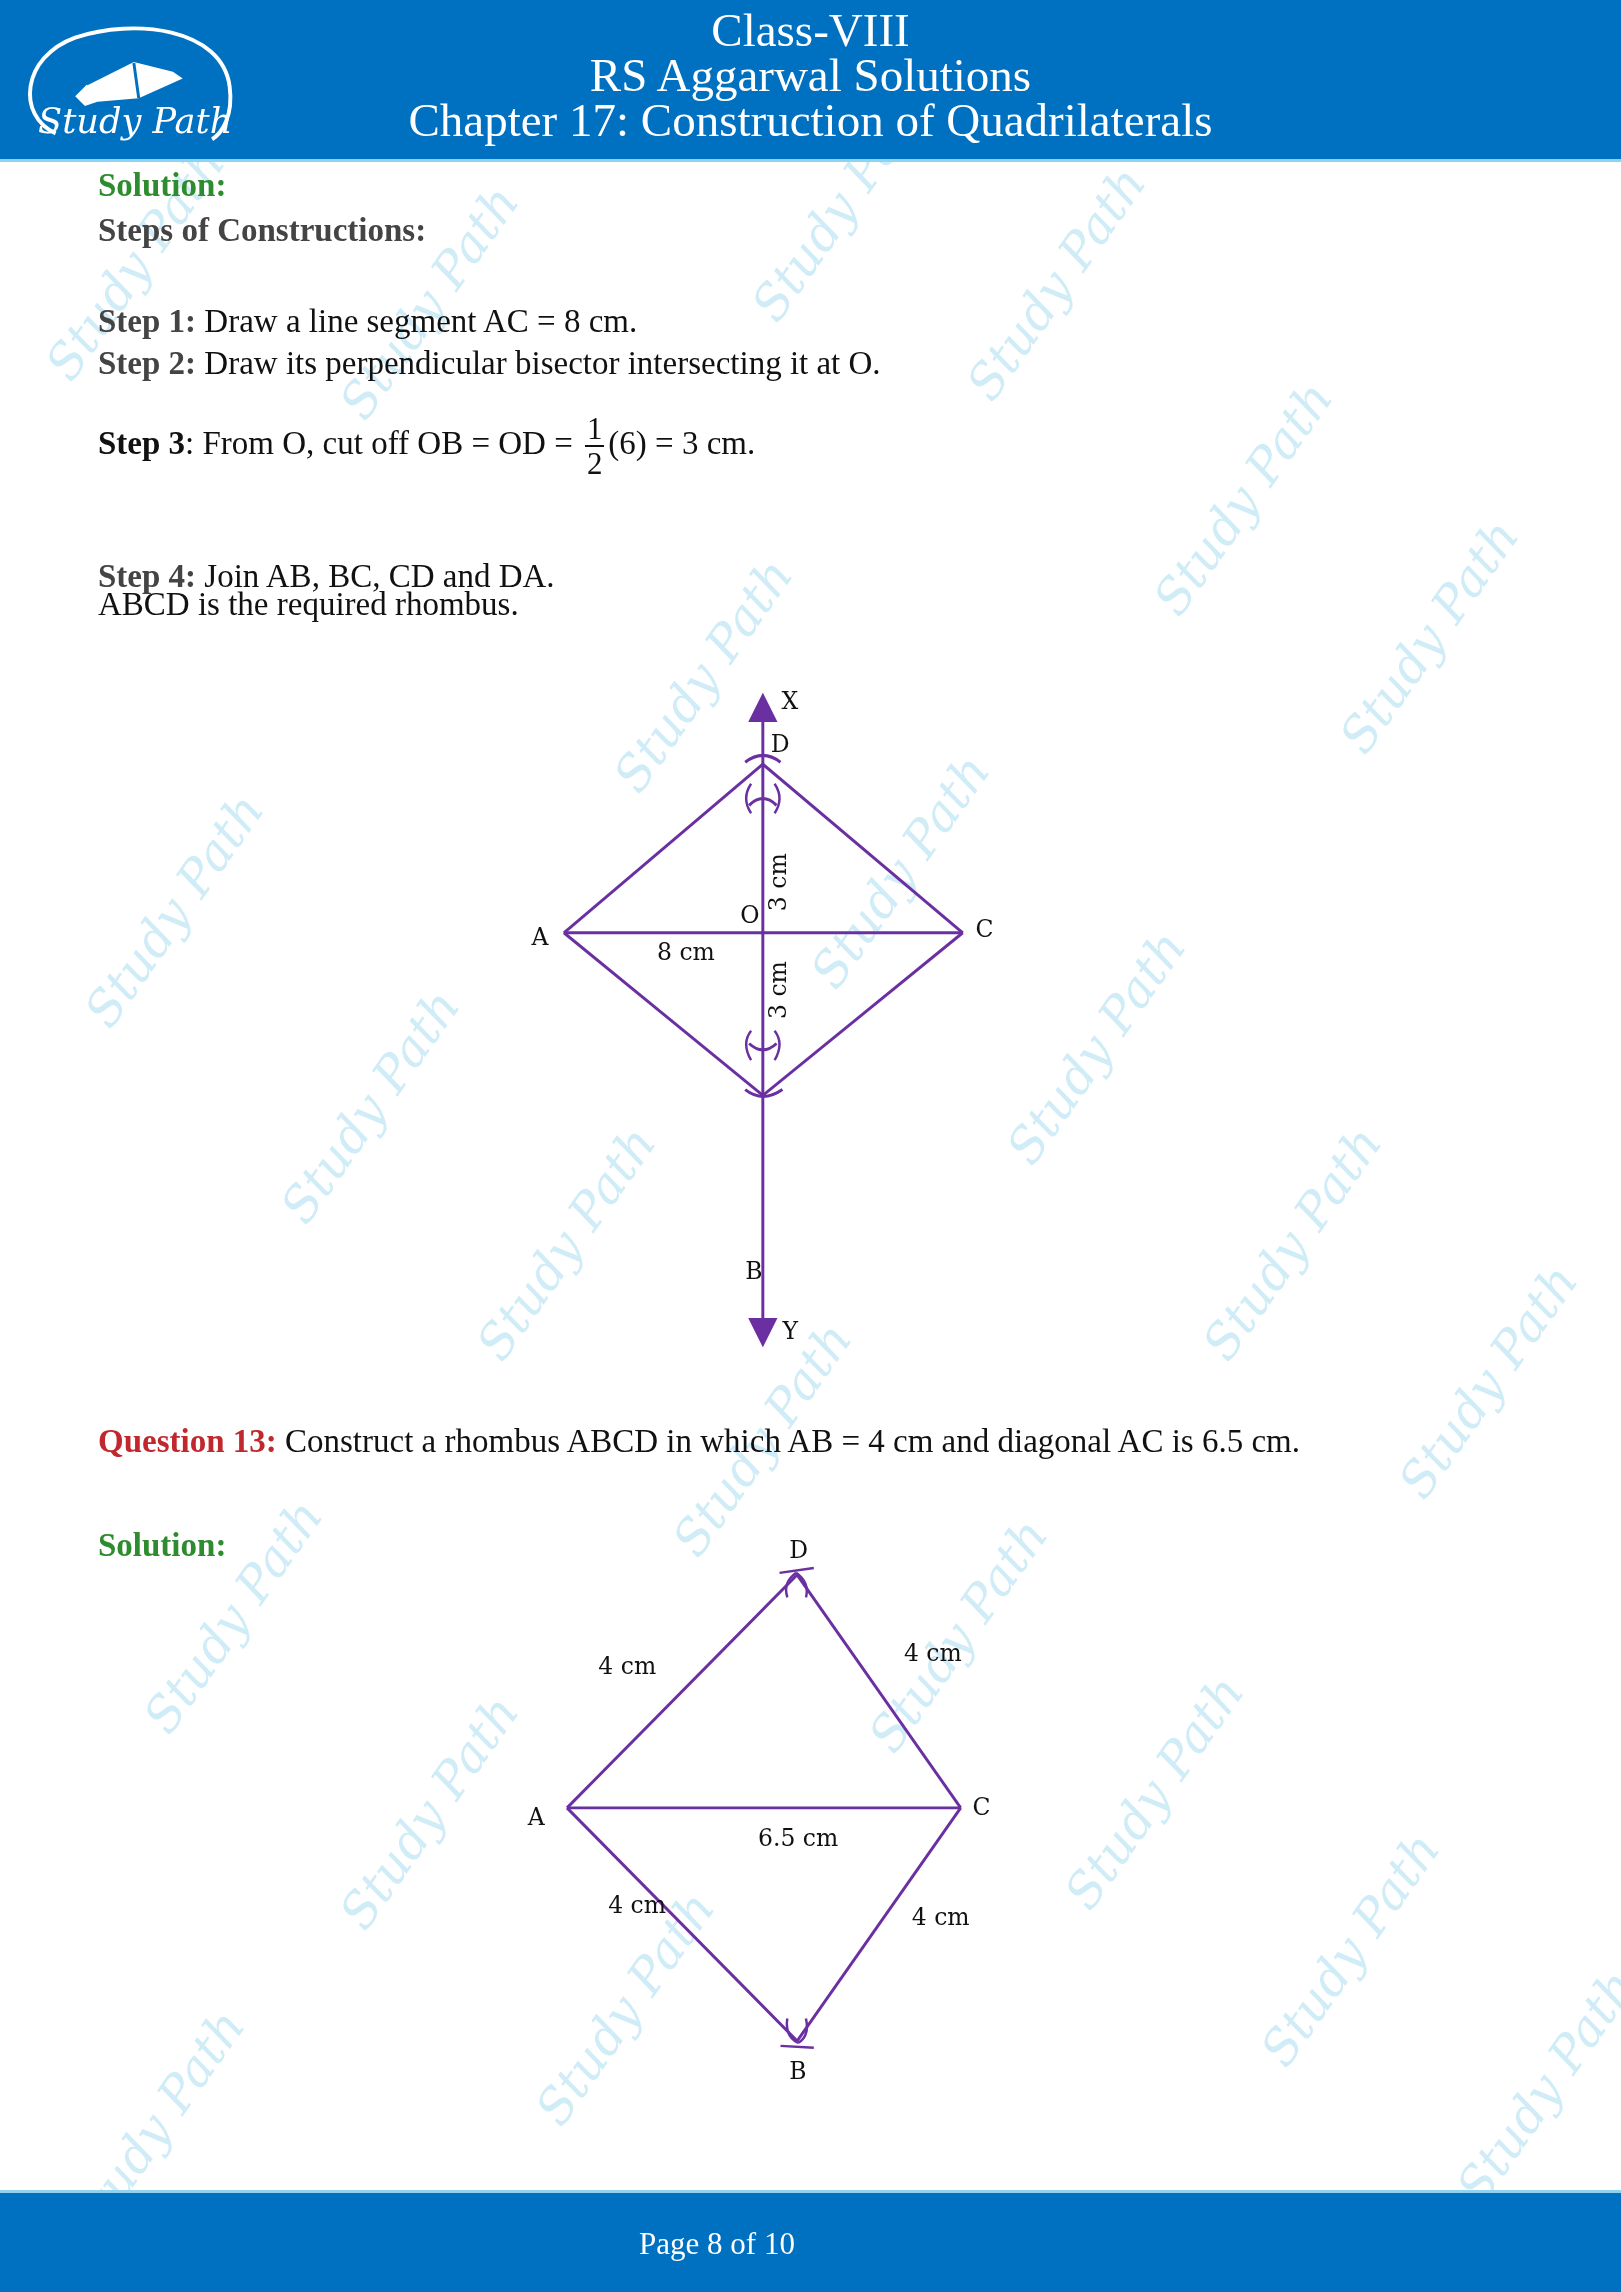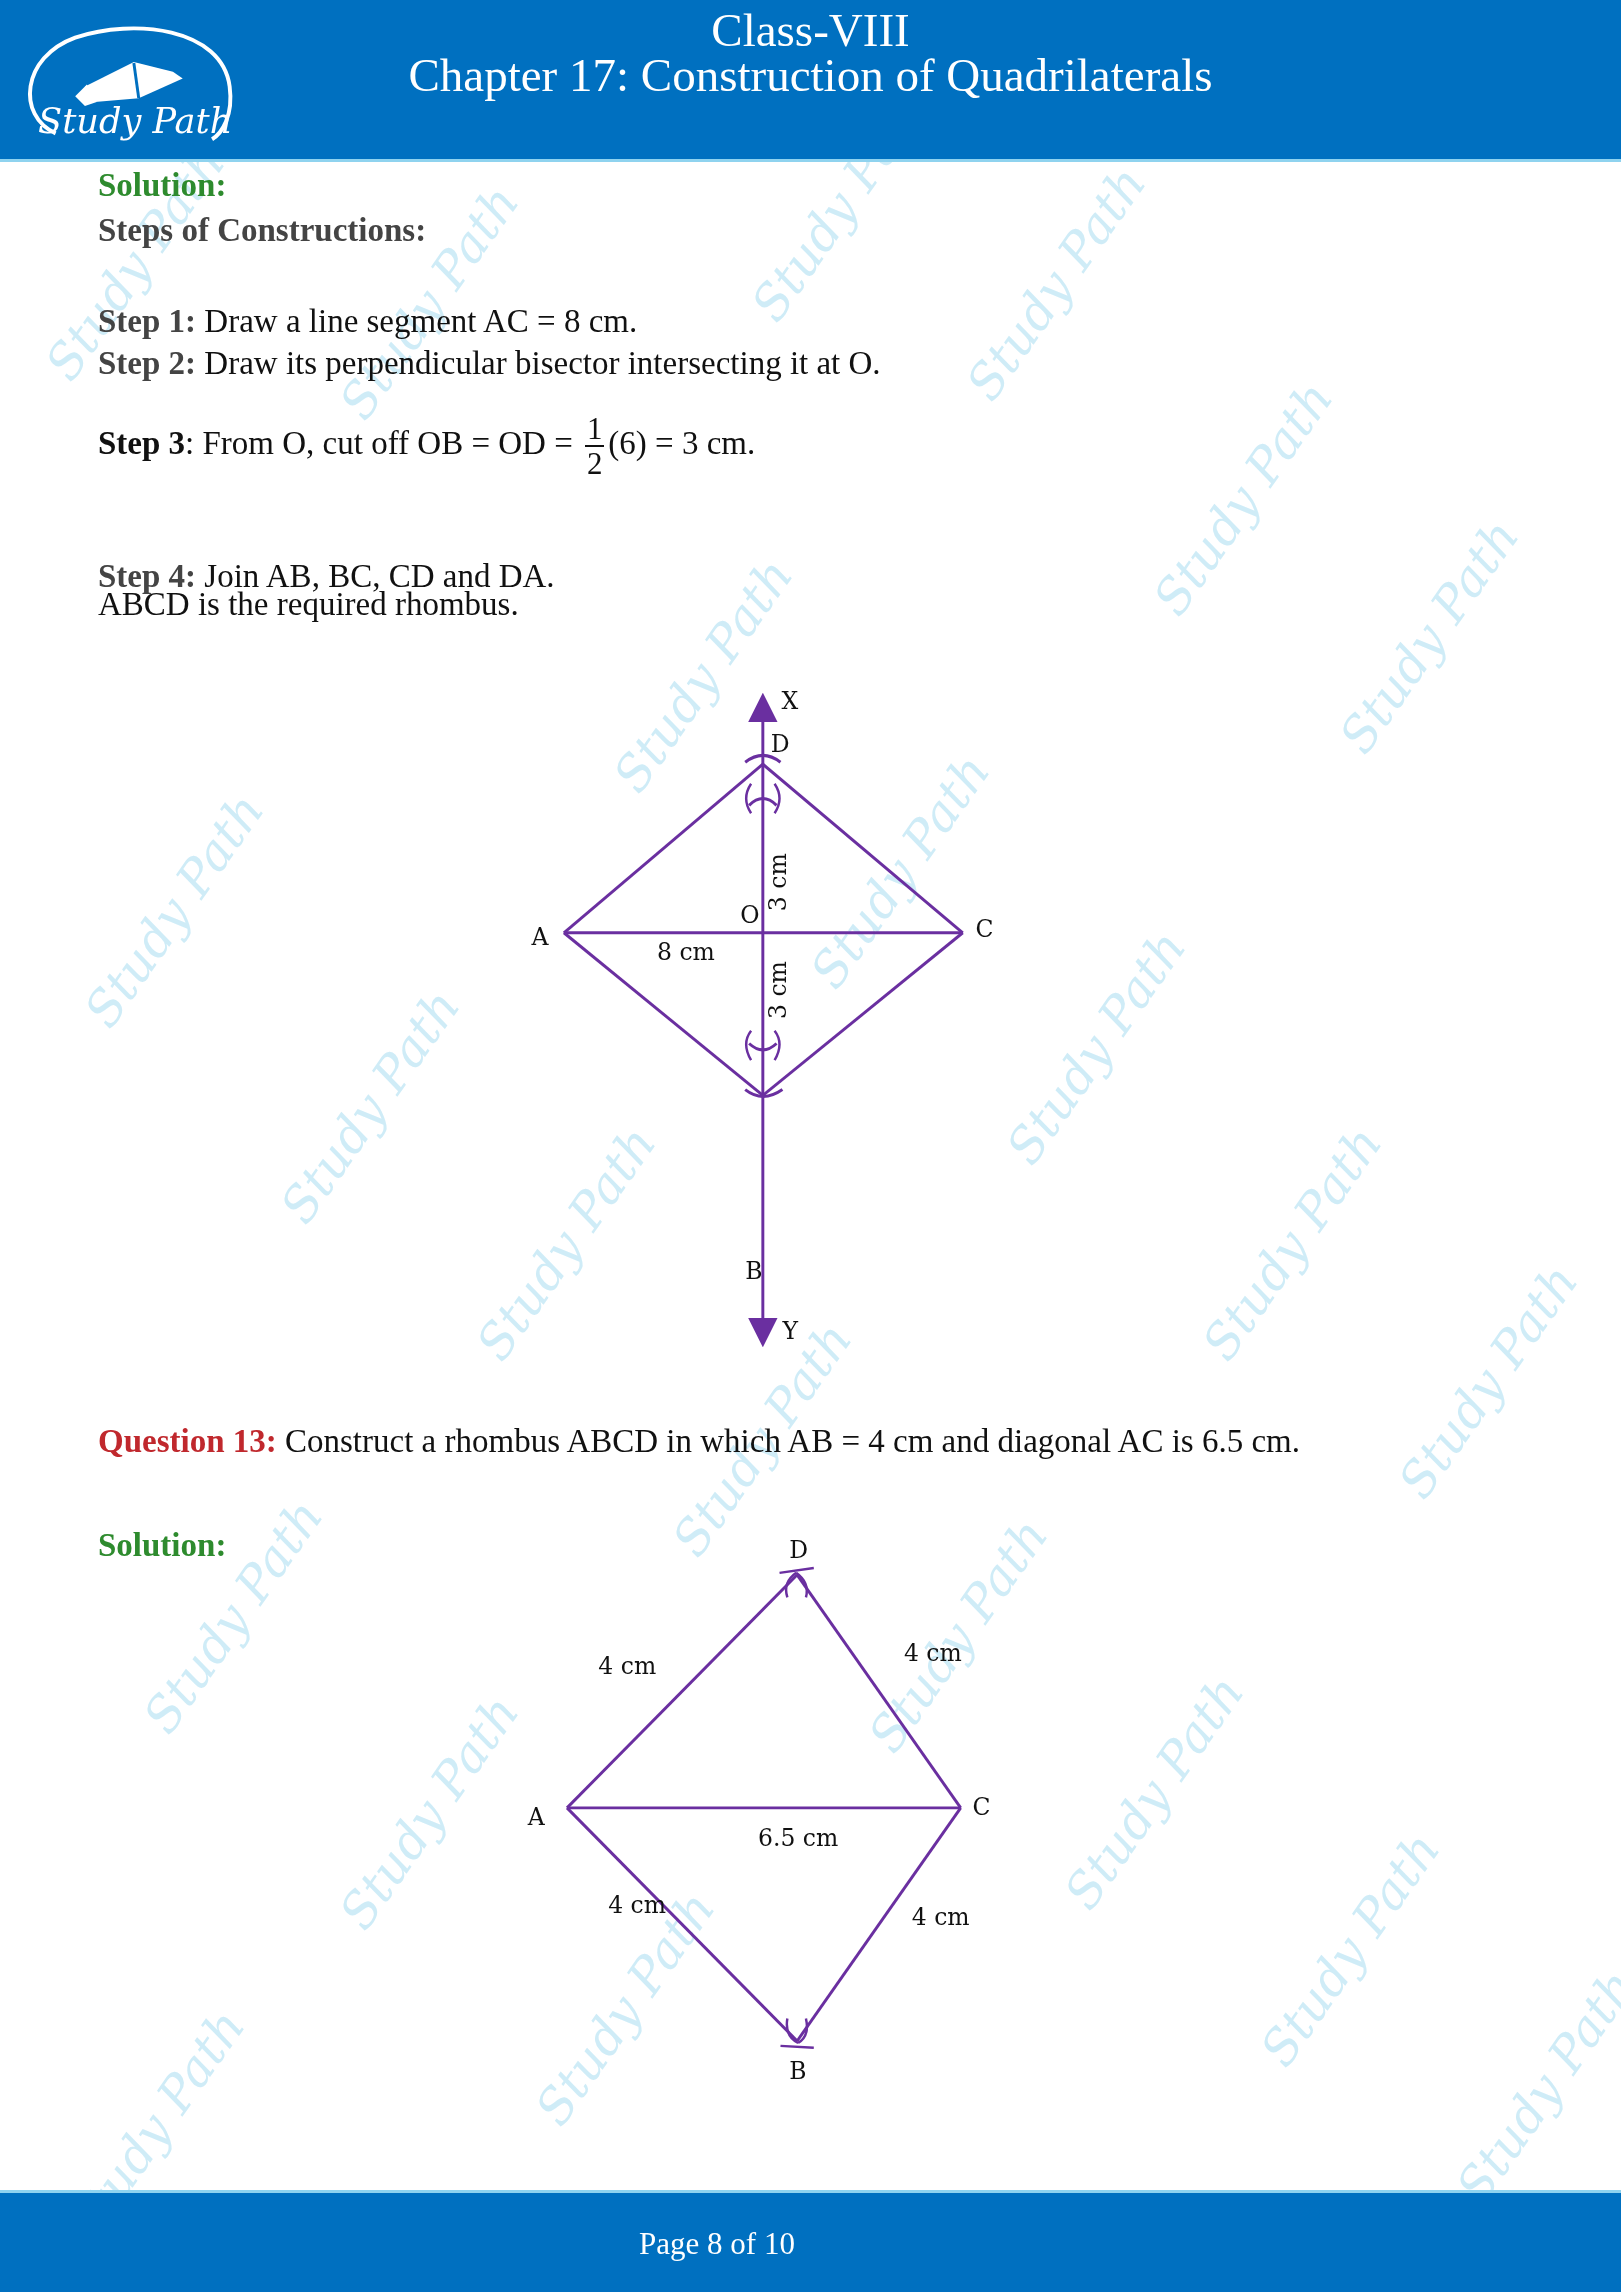--- a/index.html
+++ b/index.html
@@ -62,20 +62,21 @@
     <path d="M40 118 C 0 100, 5 40, 60 20 C 120 0, 210 10, 218 70 C 222 100, 210 118, 200 124" fill="none" stroke="#fff" stroke-width="4"></path>
     <g>
       <polygon points="70,70 120,45 160,55 170,62 125,82 80,86" fill="#fff"></polygon>
       <polygon points="60,80 72,68 82,86 70,90" fill="#fff"></polygon>
       <line x1="120" y1="46" x2="125" y2="82" stroke="#0070C0" stroke-width="3"></line>
     </g>
     <text x="22" y="118" fill="#fff" font-size="36" font-style="italic" font-family="DejaVu Serif, serif">Study Path</text>
   </svg>
   <div class="header-text">
     <div>Class-VIII</div>
+    <div>RS Aggarwal Solutions</div>
     <div>Chapter 17: Construction of Quadrilaterals</div>
   </div>
 </div>
 <div class="header-line"></div>
 
 <div class="content">
   <div class="line green" style="top:167px;">Solution:</div>
   <div class="line step-label" style="top:212px;">Steps of Constructions:</div>
 
   <div class="line" style="top:278px;margin-top:25px;">

